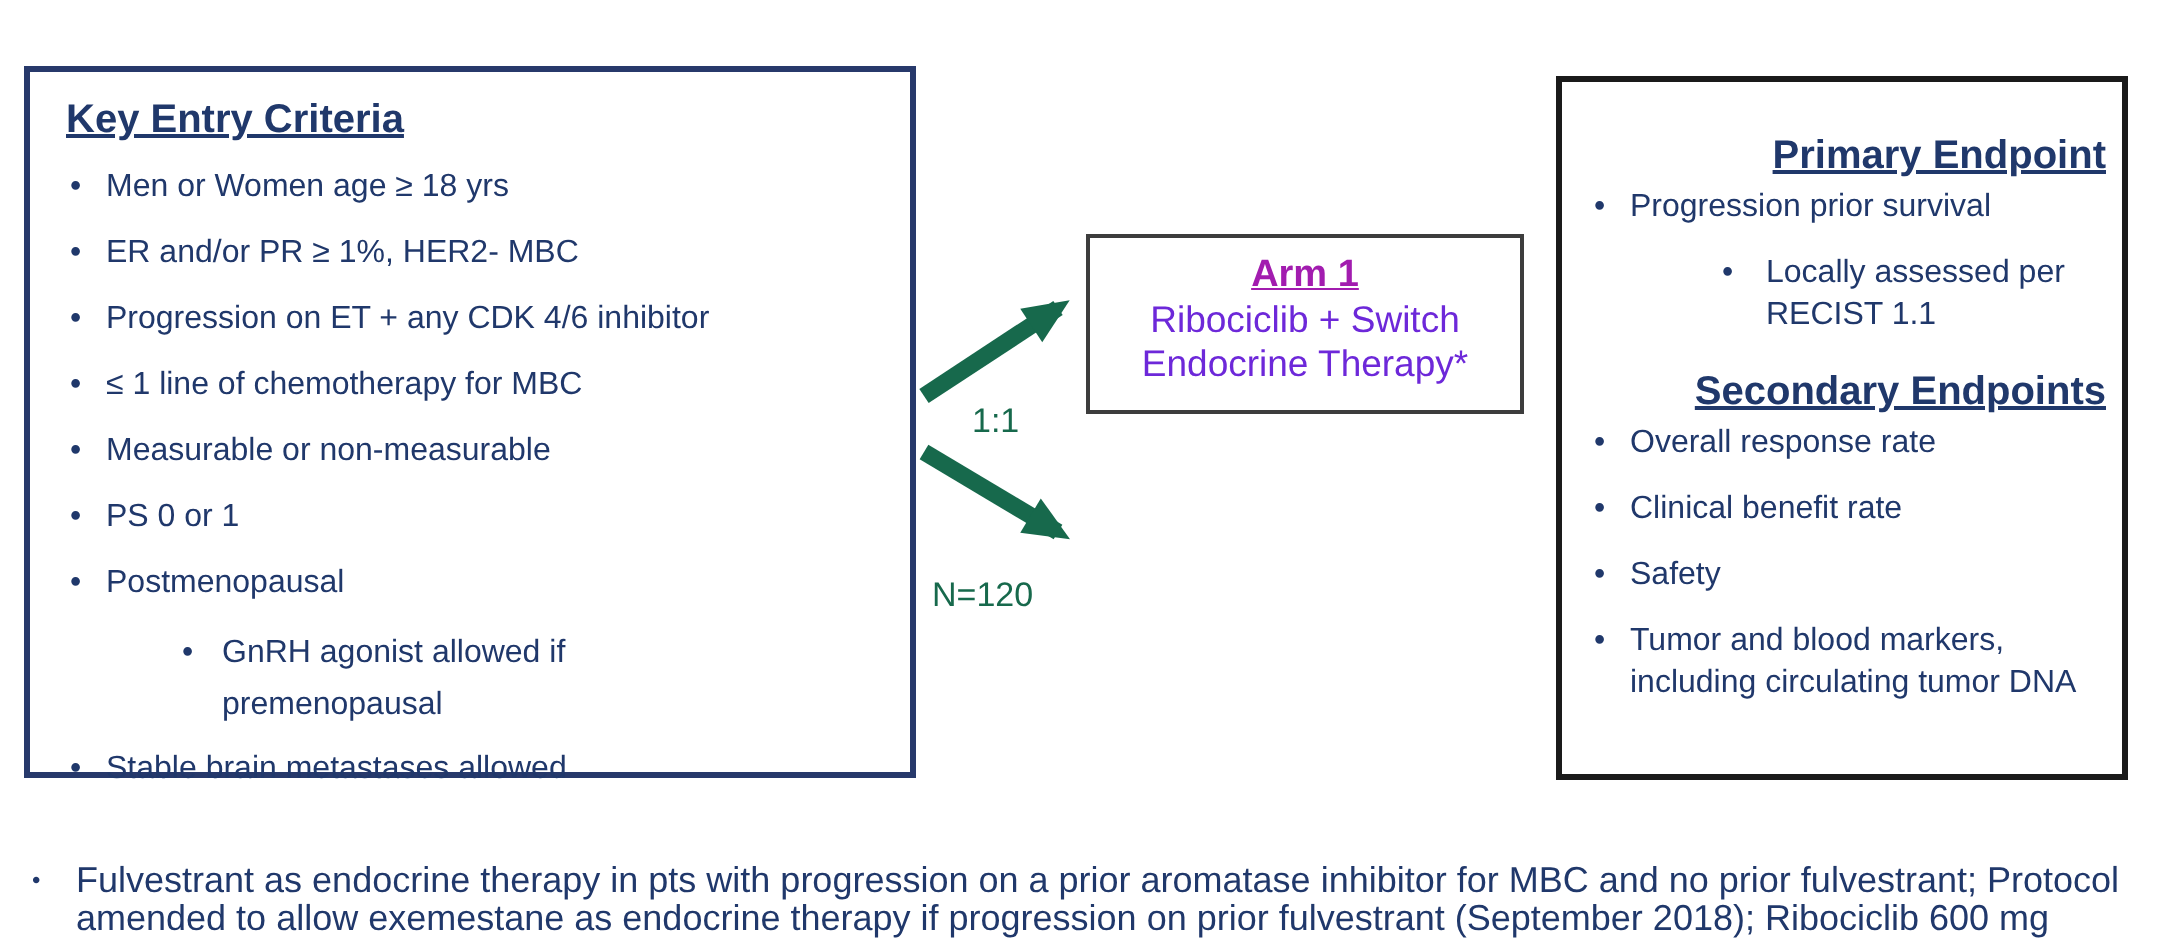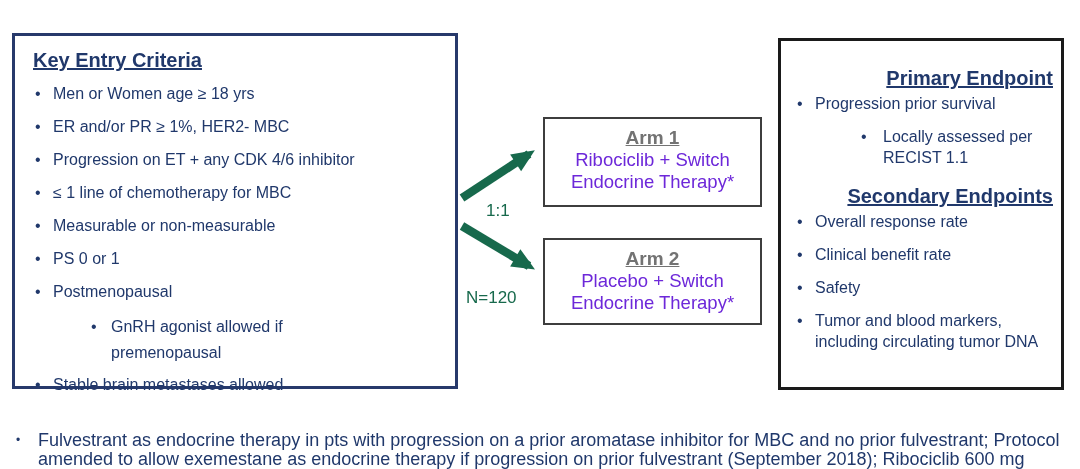--- a/index.html
+++ b/index.html
@@ -68,21 +68,21 @@
     padding: 7px 8px 0 8px;
   }
   .arm1 { top: 117px; height: 90px; }
   .arm2 { top: 238px; height: 87px; }
   .arm-title {
     margin: 0;
     font-size: 19px;
     font-weight: bold;
     text-decoration: underline;
     line-height: 23px;
-    color: #737373;
+    color: #a21caf;
   }
   .arm-text { font-size: 18.5px; line-height: 22px; color: #6d28d9; }
 
   
   .endpoints-box {
     left: 778px; top: 38px; width: 286px; height: 352px;
     border: 3px solid #1A1A1A;
     padding: 26px 8px 0 12px;
   }
   .ep-title { margin: 0 0 3px 0; text-align: right; }
@@ -141,24 +141,20 @@
   </svg>
 
   <div class="rand-label ratio">1:1</div>
   <div class="rand-label nsize">N=120</div>
 
   <section class="box arm-box arm1">
     <h3 class="arm-title">Arm 1</h3>
     <div class="arm-text">Ribociclib + Switch Endocrine Therapy*</div>
   </section>
 
-  <section class="box arm-box arm2">
-    <h3 class="arm-title">Arm 2</h3>
-    <div class="arm-text">Placebo + Switch Endocrine Therapy*</div>
-  </section>
 
   <section class="box endpoints-box">
     <h2 class="box-title ep-title">Primary Endpoint</h2>
     <ul class="blist ep-list">
       <li class="l1">Progression prior survival</li>
       <li class="l2">Locally assessed per RECIST 1.1</li>
     </ul>
     <h2 class="box-title ep-title sec">Secondary Endpoints</h2>
     <ul class="blist ep-list">
       <li class="l1">Overall response rate</li>

